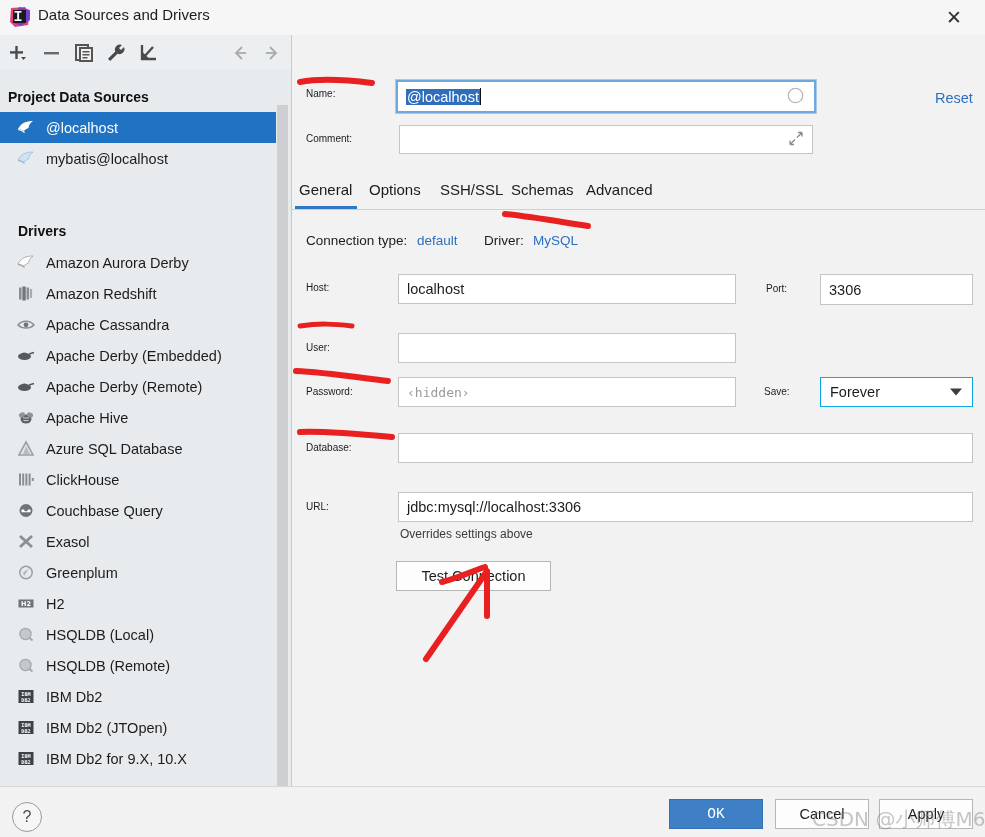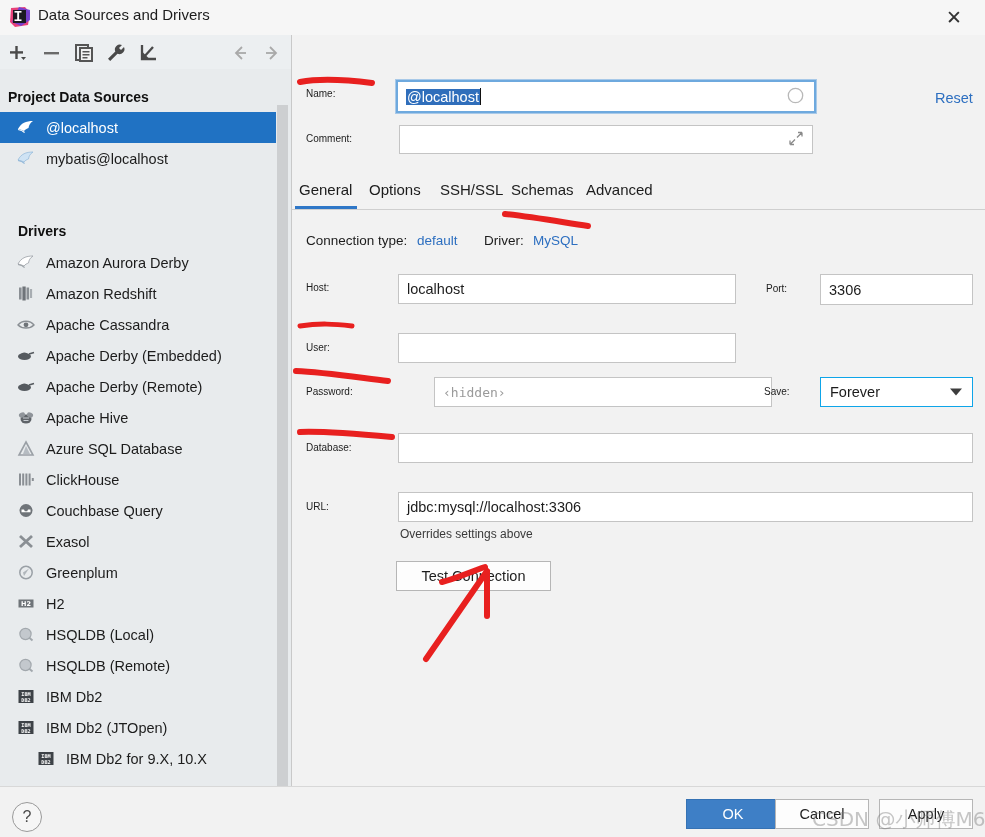--- a/index.html
+++ b/index.html
@@ -322,21 +322,21 @@
     <div class="row" style="top:677px;">
       <span class="ico">
         <svg width="20" height="17" viewBox="0 0 20 17">
           <rect x="2.5" y="2" width="15" height="13" fill="#3d4247"></rect>
           <text x="10" y="8" font-size="5.2" font-family="DejaVu Sans Mono" font-weight="bold" fill="#ffffff" text-anchor="middle">IBM</text>
           <text x="10" y="13.5" font-size="5.2" font-family="DejaVu Sans Mono" font-weight="bold" fill="#ffffff" text-anchor="middle">DB2</text>
         </svg>
       </span>
       <span class="lbl">IBM Db2 (JTOpen)</span>
     </div>
-    <div class="row" style="top:708px;padding-left:20px;">
+    <div class="row" style="top:708px;">
       <span class="ico">
         <svg width="20" height="17" viewBox="0 0 20 17">
           <rect x="2.5" y="2" width="15" height="13" fill="#3d4247"></rect>
           <text x="10" y="8" font-size="5.2" font-family="DejaVu Sans Mono" font-weight="bold" fill="#ffffff" text-anchor="middle">IBM</text>
           <text x="10" y="13.5" font-size="5.2" font-family="DejaVu Sans Mono" font-weight="bold" fill="#ffffff" text-anchor="middle">DB2</text>
         </svg>
       </span>
       <span class="lbl">IBM Db2 for 9.X, 10.X</span>
     </div>
 
@@ -393,21 +393,21 @@
     <div class="fld" style="left:528px;top:239px;width:153px;height:31px;">
       <span>3306</span>
     </div>
 
     <div class="lbl-r" style="left:14px;top:307px;">User:</div>
     <div class="fld" style="left:106px;top:298px;width:338px;height:30px;">
       <span></span>
     </div>
 
     <div class="lbl-r" style="left:14px;top:351px;">Password:</div>
-    <div class="fld" style="left:106px;top:342px;width:338px;height:30px;margin-left:36px;">
+    <div class="fld" style="left:106px;top:342px;width:338px;height:30px;">
       <span class="mono">‹hidden›</span>
     </div>
     <div class="lbl-r" style="left:472px;top:351px;">Save:</div>
     <div class="combo" style="left:528px;top:342px;width:153px;height:30px;">
       <span>Forever</span>
       <span class="arrow"></span>
     </div>
 
     <div class="lbl-r" style="left:14px;top:407px;">Database:</div>
     <div class="fld" style="left:106px;top:398px;width:575px;height:30px;">
@@ -418,21 +418,21 @@
     <div class="fld" style="left:106px;top:457px;width:575px;height:30px;">
       <span>jdbc:mysql://localhost:3306</span>
     </div>
     <div class="hint" style="left:108px;top:492px;">Overrides settings above</div>
 
     <div class="btn" style="left:104px;top:526px;width:155px;height:30px;">Test Connection</div>
   </div>
 
   <div class="bottombar"></div>
   <div class="helpbtn">?</div>
-  <div class="btn primary" style="left:686px;top:799px;width:94px;height:30px;">OK</div>
+  <div class="btn primary" style="left:669px;top:799px;width:94px;height:30px;font-family:Liberation Mono, monospace;">OK</div>
   <div class="btn" style="left:775px;top:799px;width:94px;height:30px;">Cancel</div>
   <div class="btn" style="left:879px;top:799px;width:94px;height:30px;">Apply</div>
 
   <svg class="anno" style="left:0;top:0;" width="985" height="837">
     <g stroke="#e8201f" fill="none" stroke-linecap="round">
       <path d="M300 82 C322 78 348 80 372 83" stroke-width="6"></path>
       <path d="M505 214 C533 217 561 222 588 226" stroke-width="6"></path>
       <path d="M300 326 C320 323 334 324 352 326" stroke-width="5"></path>
       <path d="M296 371 C322 372 355 377 388 381" stroke-width="6"></path>
       <path d="M300 432 C322 431 348 433 392 437" stroke-width="6"></path>

